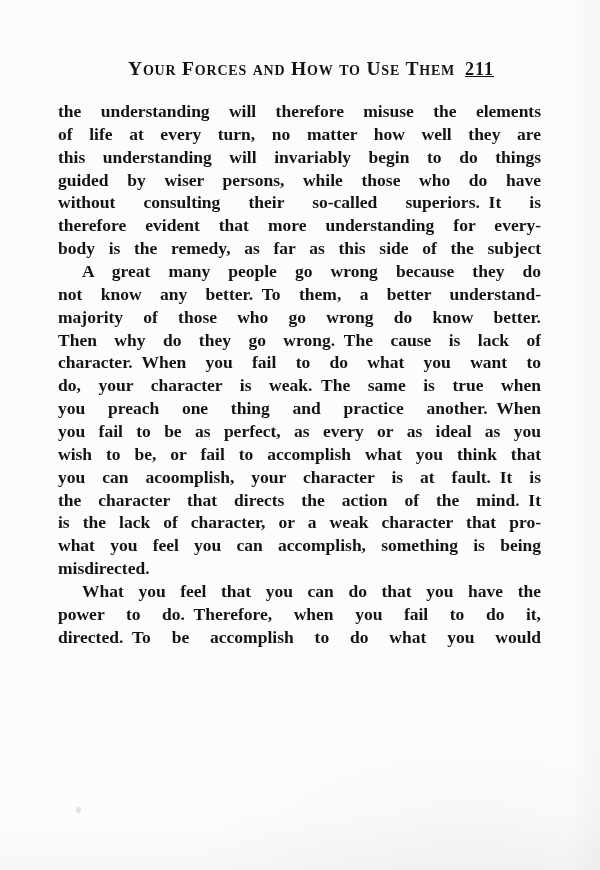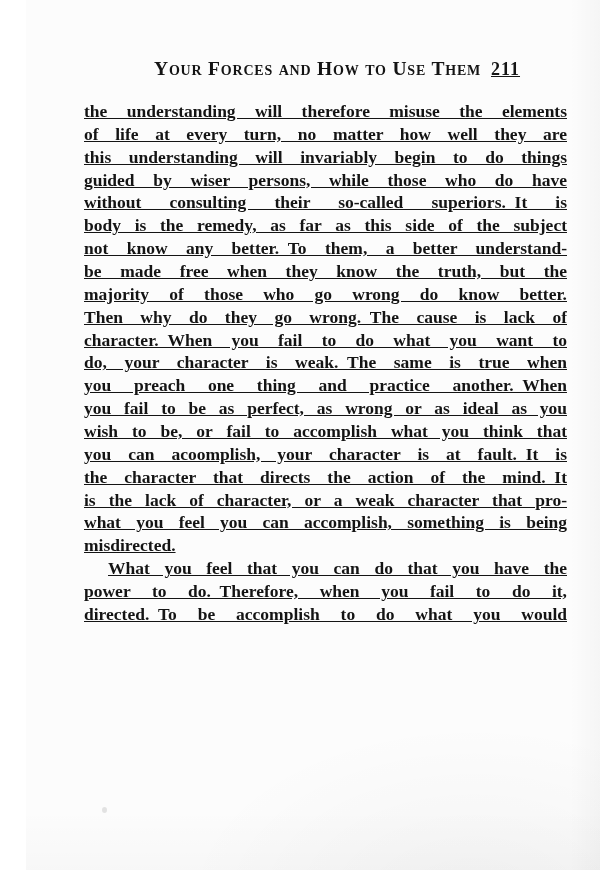--- a/index.html
+++ b/index.html
@@ -11,21 +11,20 @@
     font-family: "Liberation Serif", serif;
   }
   .scan-page {
     position: absolute;
     inset: 0;
     background:
       radial-gradient(ellipse 420px 260px at 78% 104%, rgba(0,0,0,0.035), rgba(0,0,0,0) 70%),
       linear-gradient(to left, rgba(0,0,0,0.028) 0px, rgba(0,0,0,0) 30px),
       linear-gradient(to top, rgba(0,0,0,0.02) 0px, rgba(0,0,0,0) 60px),
       #fcfcfc;
-    margin-left: 26px;
   }
   .running-head {
     position: absolute;
     top: 58px;
     left: 58px;
     width: 483px;
     height: 22px;
   }
   .head-title {
     position: absolute;
@@ -48,21 +47,20 @@
     color: #141414;
   }
   .text-block {
     position: absolute;
     top: 100px;
     left: 58px;
     width: 483px;
     color: #141414;
     font-weight: 700;
     font-size: 17.5px;
-    text-decoration: underline;
   }
   .text-line {
     height: 22.86px;
     line-height: 22.86px;
     overflow: hidden;
     text-align: justify;
     text-align-last: justify;
     white-space: normal;
   }
   .text-line.para-end {
@@ -91,29 +89,30 @@
     <span class="head-title" style="color: rgb(20, 20, 20);">Your Forces and How to Use Them</span>
     <span class="head-page" style="color: rgb(20, 20, 20); text-decoration: underline;">211</span>
   </div>
 
   <div class="text-block" id="text-block" style="color: rgb(20, 20, 20);">
       <div class="text-line">the understanding will therefore misuse the elements</div>
       <div class="text-line">of life at every turn, no matter how well they are</div>
       <div class="text-line">this understanding will invariably begin to do things</div>
       <div class="text-line">guided by wiser persons, while those who do have</div>
       <div class="text-line">without consulting their so-called superiors. It is</div>
+      <div class="text-line">therefore evident that more understanding for every-</div>
       <div class="text-line">body is the remedy, as far as this side of the subject</div>
+      <div class="text-line indent">A great many people go wrong because they do</div>
       <div class="text-line">not know any better. To them, a better understand-</div>
-      <div class="text-line">be made free when they know the truth, but the</div>
       <div class="text-line">majority of those who go wrong do know better.</div>
       <div class="text-line">Then why do they go wrong. The cause is lack of</div>
       <div class="text-line">character. When you fail to do what you want to</div>
       <div class="text-line">do, your character is weak. The same is true when</div>
       <div class="text-line">you preach one thing and practice another. When</div>
-      <div class="text-line">you fail to be as perfect, as wrong or as ideal as you</div>
+      <div class="text-line">you fail to be as perfect, as every or as ideal as you</div>
       <div class="text-line">wish to be, or fail to accomplish what you think that</div>
       <div class="text-line">you can acoomplish, your character is at fault. It is</div>
       <div class="text-line">the character that directs the action of the mind. It</div>
       <div class="text-line">is the lack of character, or a weak character that pro-</div>
       <div class="text-line">what you feel you can accomplish, something is being</div>
       <div class="text-line para-end">misdirected.</div>
       <div class="text-line indent">What you feel that you can do that you have the</div>
       <div class="text-line">power to do. Therefore, when you fail to do it,</div>
       <div class="text-line">directed. To be accomplish to do what you would</div>
     </div>

